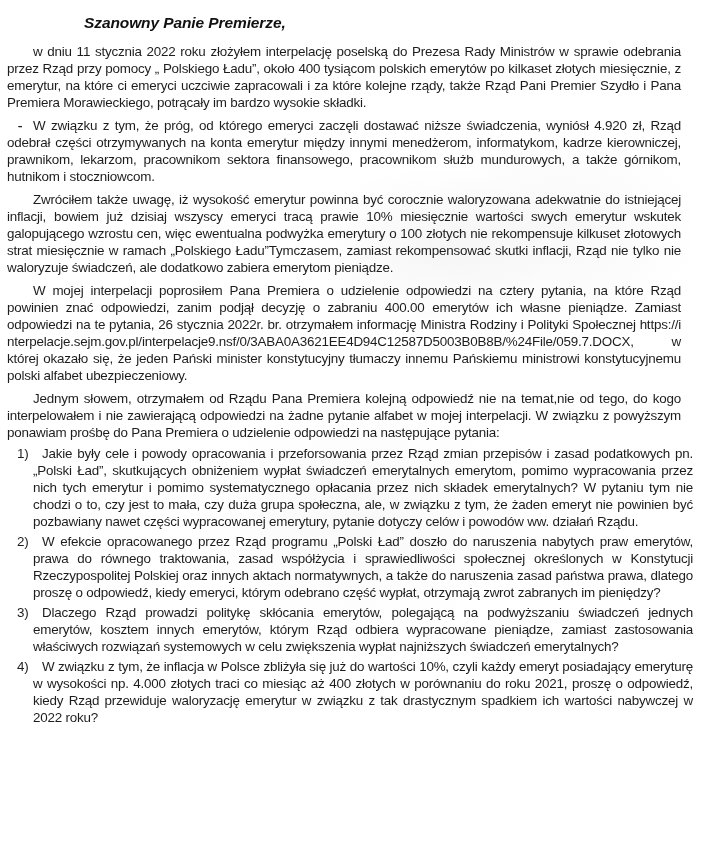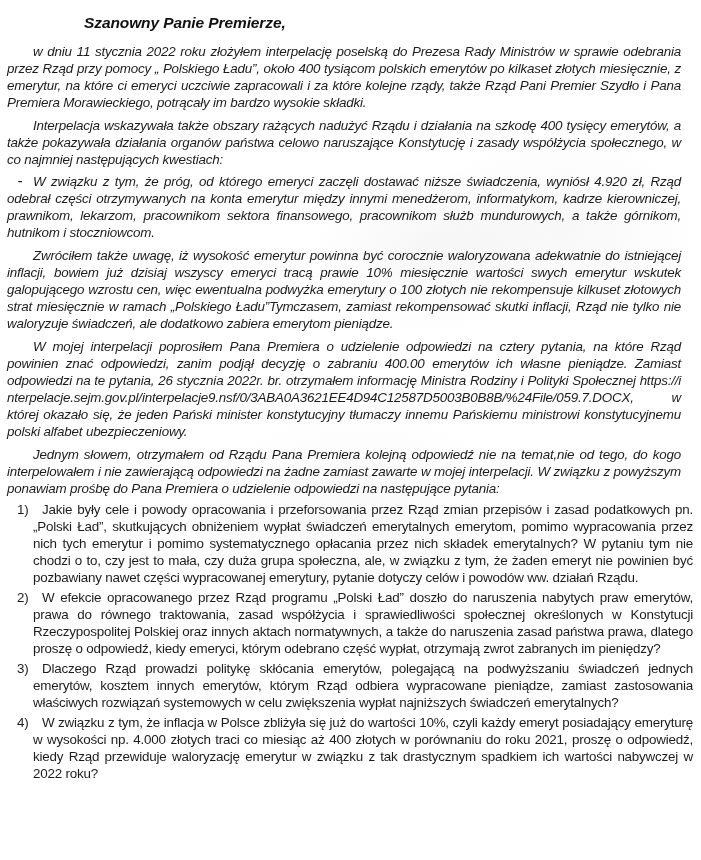--- a/index.html
+++ b/index.html
@@ -42,21 +42,20 @@
     font-style: italic;
     margin: 0 0 11px 77px;
     line-height: 19px;
     text-align: left;
     letter-spacing: -0.1px;
     color: #111111;
   }
   p.para {
     margin: 0 12px 6px 0;
     text-indent: 26px;
-    font-style: italic;
   }
   p.para.tight { margin-bottom: 4px; }
   .url-text { word-break: break-all; }
   .bullet-list { margin: 0 0 5px 0; }
   .bullet-item {
     position: relative;
     padding-left: 31px;
     margin-bottom: 4px;
   }
   .bullet-item .dash {
@@ -82,41 +81,40 @@
 <body>
 
 <div class="page">
   <div class="watermark"></div>
   <div class="content">
 
     <div class="salutation">Szanowny Panie Premierze,</div>
 
     <p class="para">w dniu 11 stycznia 2022 roku złożyłem interpelację poselską do Prezesa Rady Ministrów w sprawie odebrania przez Rząd przy pomocy „ Polskiego Ładu”, około 400 tysiącom polskich emerytów po kilkaset złotych miesięcznie, z emerytur, na które ci emeryci uczciwie zapracowali i za które kolejne rządy, także Rząd Pani Premier Szydło i Pana Premiera Morawieckiego, potrącały im bardzo wysokie składki.</p>
 
-    <p class="para tight">Interpelacja wskazywała także obszary rażących nadużyć Rządu i działania na szkodę 400 tysięcy emerytów, a także pokazywała działania organów państwa celowo naruszające Konstytucję i zasady współżycia społecznego, w co najmniej następujących kwestiach:</p>
 
     <div class="bullet-list">
       <div class="bullet-item">
         <span class="dash">-</span>
       </div>
       <div class="bullet-item">
         <span class="dash">-</span>
       </div>
       <div class="bullet-item">
         <span class="dash">-</span>
       </div>
     </div>
 
     <p class="para">W związku z tym, że próg, od którego emeryci zaczęli dostawać niższe świadczenia, wyniósł 4.920 zł, Rząd odebrał części otrzymywanych na konta emerytur między innymi menedżerom, informatykom, kadrze kierowniczej, prawnikom, lekarzom, pracownikom sektora finansowego, pracownikom służb mundurowych, a także górnikom, hutnikom i stoczniowcom.</p>
 
     <p class="para">Zwróciłem także uwagę, iż wysokość emerytur powinna być corocznie waloryzowana adekwatnie do istniejącej inflacji, bowiem już dzisiaj wszyscy emeryci tracą prawie 10% miesięcznie wartości swych emerytur wskutek galopującego wzrostu cen, więc ewentualna podwyżka emerytury o 100 złotych nie rekompensuje kilkuset złotowych strat miesięcznie w ramach „Polskiego Ładu”Tymczasem, zamiast rekompensować skutki inflacji, Rząd nie tylko nie waloryzuje świadczeń, ale dodatkowo zabiera emerytom pieniądze.</p>
 
     <p class="para"><span>W mojej interpelacji poprosiłem Pana Premiera o udzielenie odpowiedzi na cztery pytania, na które Rząd powinien znać odpowiedzi, zanim podjął decyzję o zabraniu 400.00 emerytów ich własne pieniądze. Zamiast odpowiedzi na te pytania, 26 stycznia 2022r. br. otrzymałem informację Ministra Rodziny i Polityki Społecznej</span> <span class="url-text">https://interpelacje.sejm.gov.pl/interpelacje9.nsf/0/3ABA0A3621EE4D94C12587D5003B0B8B/%24File/059.7.DOCX</span><span>, w której okazało się, że jeden Pański minister konstytucyjny tłumaczy innemu Pańskiemu ministrowi konstytucyjnemu polski alfabet ubezpieczeniowy.</span></p>
 
-    <p class="para tight">Jednym słowem, otrzymałem od Rządu Pana Premiera kolejną odpowiedź nie na temat,nie od tego, do kogo interpelowałem i nie zawierającą odpowiedzi na żadne zamiast zawarte w mojej interpelacji. W związku z powyższym ponawiam prośbę do Pana Premiera o udzielenie odpowiedzi na następujące pytania:</p>
+    <p class="para tight">Jednym słowem, otrzymałem od Rządu Pana Premiera kolejną odpowiedź nie na temat,nie od tego, do kogo interpelowałem i nie zawierającą odpowiedzi na żadne pytanie alfabet w mojej interpelacji. W związku z powyższym ponawiam prośbę do Pana Premiera o udzielenie odpowiedzi na następujące pytania:</p>
 
     <div class="question-list">
       <div class="question-item">
         <span class="qnum">1)</span>
         <span>Jakie były cele i powody opracowania i przeforsowania przez Rząd zmian przepisów i zasad podatkowych pn. „Polski Ład”, skutkujących obniżeniem wypłat świadczeń emerytalnych emerytom, pomimo wypracowania przez nich tych emerytur i pomimo systematycznego opłacania przez nich składek emerytalnych? W pytaniu tym nie chodzi o to, czy jest to mała, czy duża grupa społeczna, ale, w związku z tym, że żaden emeryt nie powinien być pozbawiany nawet części wypracowanej emerytury, pytanie dotyczy celów i powodów ww. działań Rządu.</span>
       </div>
       <div class="question-item">
         <span class="qnum">2)</span>
         <span>W efekcie opracowanego przez Rząd programu „Polski Ład” doszło do naruszenia nabytych praw emerytów, prawa do równego traktowania, zasad współżycia i sprawiedliwości społecznej określonych w Konstytucji Rzeczypospolitej Polskiej oraz innych aktach normatywnych, a także do naruszenia zasad państwa prawa, dlatego proszę o odpowiedź, kiedy emeryci, którym odebrano część wypłat, otrzymają zwrot zabranych im pieniędzy?</span>
       </div>

